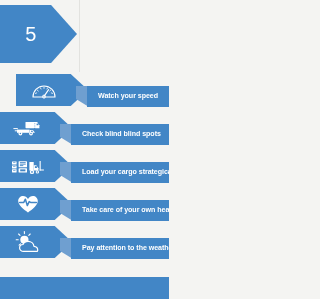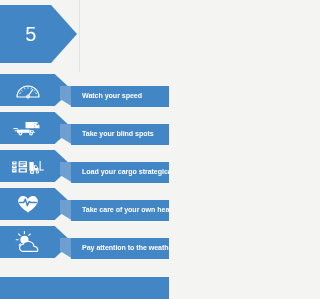--- a/index.html
+++ b/index.html
@@ -161,21 +161,21 @@
 </style>
 </head>
 <body>
 
 <div id="infographic">
 
   <div class="header-pentagon"></div>
   <div class="header-number">5</div>
   <div class="header-divider"></div>
 
-  <div class="row" style="top:74px;">
+  <div class="row" style="top:74px;margin-left:16px;">
     <div class="icon-block"></div>
     <div class="icon-holder">
       <svg width="26" height="20" viewBox="0 0 26 20">
         <path d="M2,17 A11,11 0 0 1 24,17 Z" fill="none" stroke="#ffffff" stroke-width="1.1"></path>
         <line x1="13" y1="16.4" x2="17.6" y2="9.6" stroke="#ffffff" stroke-width="1.1" stroke-linecap="round"></line>
         <circle cx="13" cy="16.6" r="1.5" fill="none" stroke="#ffffff" stroke-width="1"></circle>
         <g stroke="#ffffff" stroke-width="0.8" stroke-linecap="round">
           <line x1="4.4" y1="13.4" x2="5.7" y2="12.9"></line>
           <line x1="6.3" y1="10.1" x2="7.3" y2="11"></line>
           <line x1="9.4" y1="7.8" x2="10" y2="9"></line>
@@ -216,21 +216,21 @@
         </g>
         <g stroke="#ffffff" stroke-width="1" stroke-linecap="round">
           <line x1="0.8" y1="10.6" x2="4.4" y2="10.6"></line>
           <line x1="2.2" y1="12.8" x2="4.4" y2="12.8"></line>
         </g>
       </svg>
     </div>
     <div class="banner">
       <div class="banner-fold"></div>
       <div class="banner-bar"></div>
-      <div class="banner-text">Take your blind spots</div>
+      <div class="banner-text">Check blind blind spots</div>
     </div>
   </div>
 
   <div class="row" style="top:150px;">
     <div class="icon-block"></div>
     <div class="icon-holder">
       <svg width="34" height="20" viewBox="0 0 34 20">
         <g fill="#ffffff">
           <rect x="1" y="5.5" width="4.6" height="3.1" rx="0.3"></rect>
           <rect x="1" y="9.4" width="4.6" height="3.1" rx="0.3"></rect>

